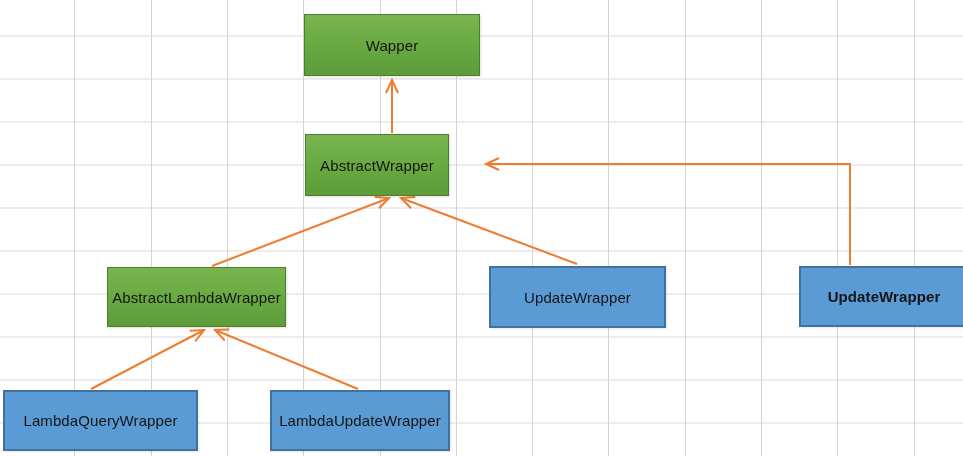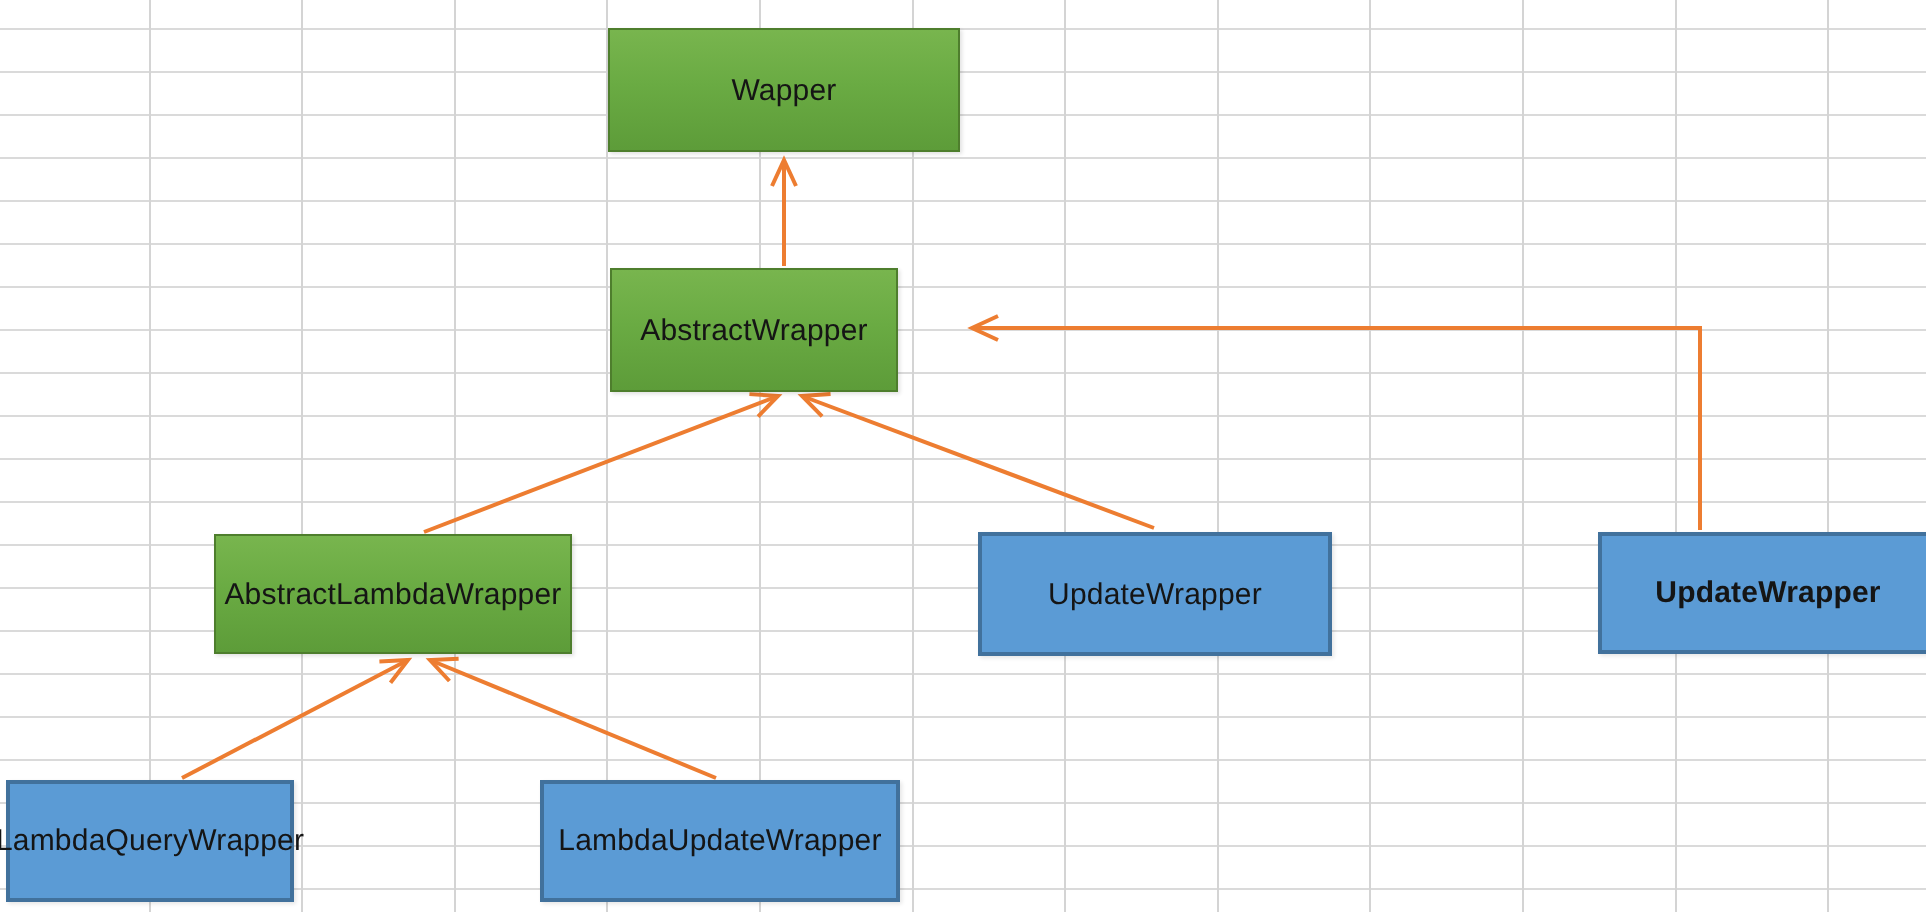--- a/index.html
+++ b/index.html
@@ -79,21 +79,21 @@
   </div>
 
   <div class="node blue" style="left:489px; top:266px; width:177px; height:62px;">
     <span>UpdateWrapper</span>
   </div>
 
   <div class="node blue" style="left:799px; top:266px; width:170px; height:61px;font-weight:bold;">
     <span>UpdateWrapper</span>
   </div>
 
-  <div class="node blue" style="left:3px;   top:390px; width:144px; height:61px;">
+  <div class="node blue" style="left:3px;   top:390px; width:195px; height:61px;">
     <span>LambdaQueryWrapper</span>
   </div>
 
   <div class="node blue" style="left:270px; top:390px; width:180px; height:61px;">
     <span>LambdaUpdateWrapper</span>
   </div>
 
 </div>
 
 </body></html>

